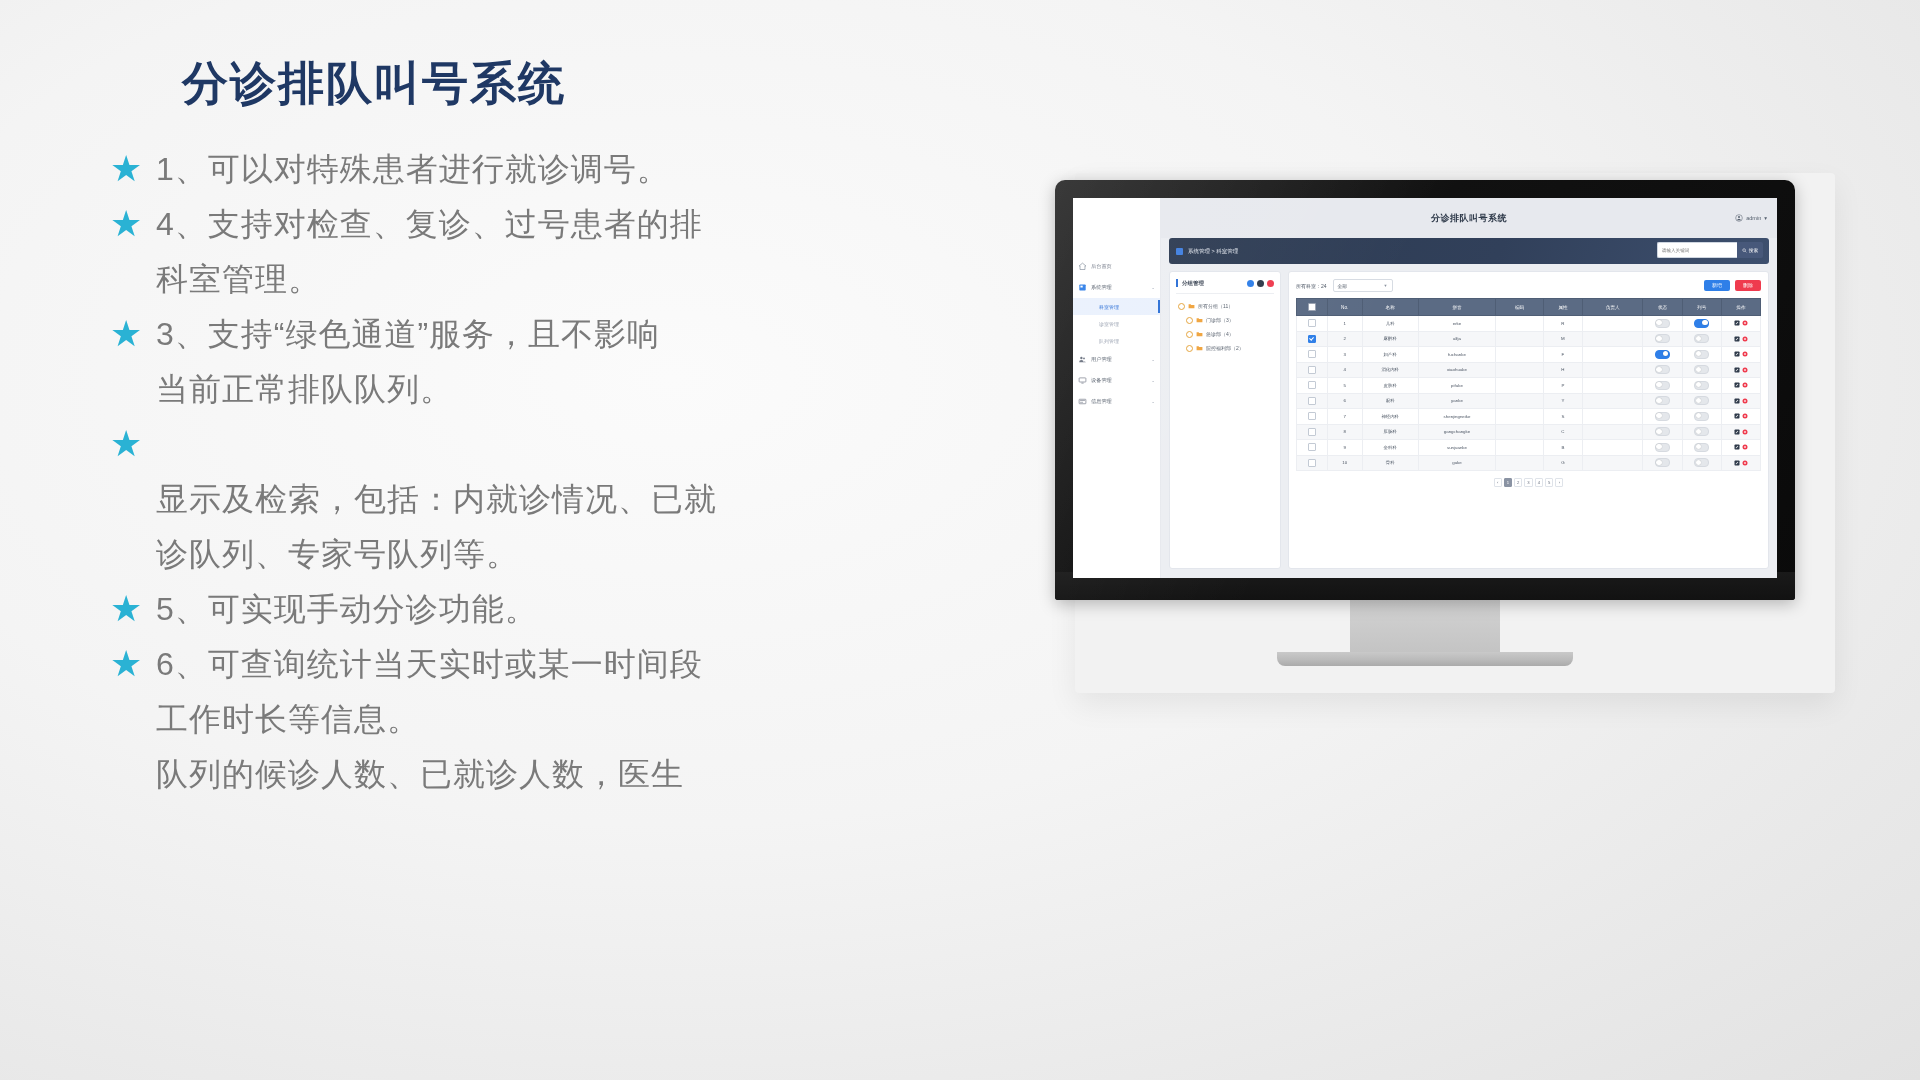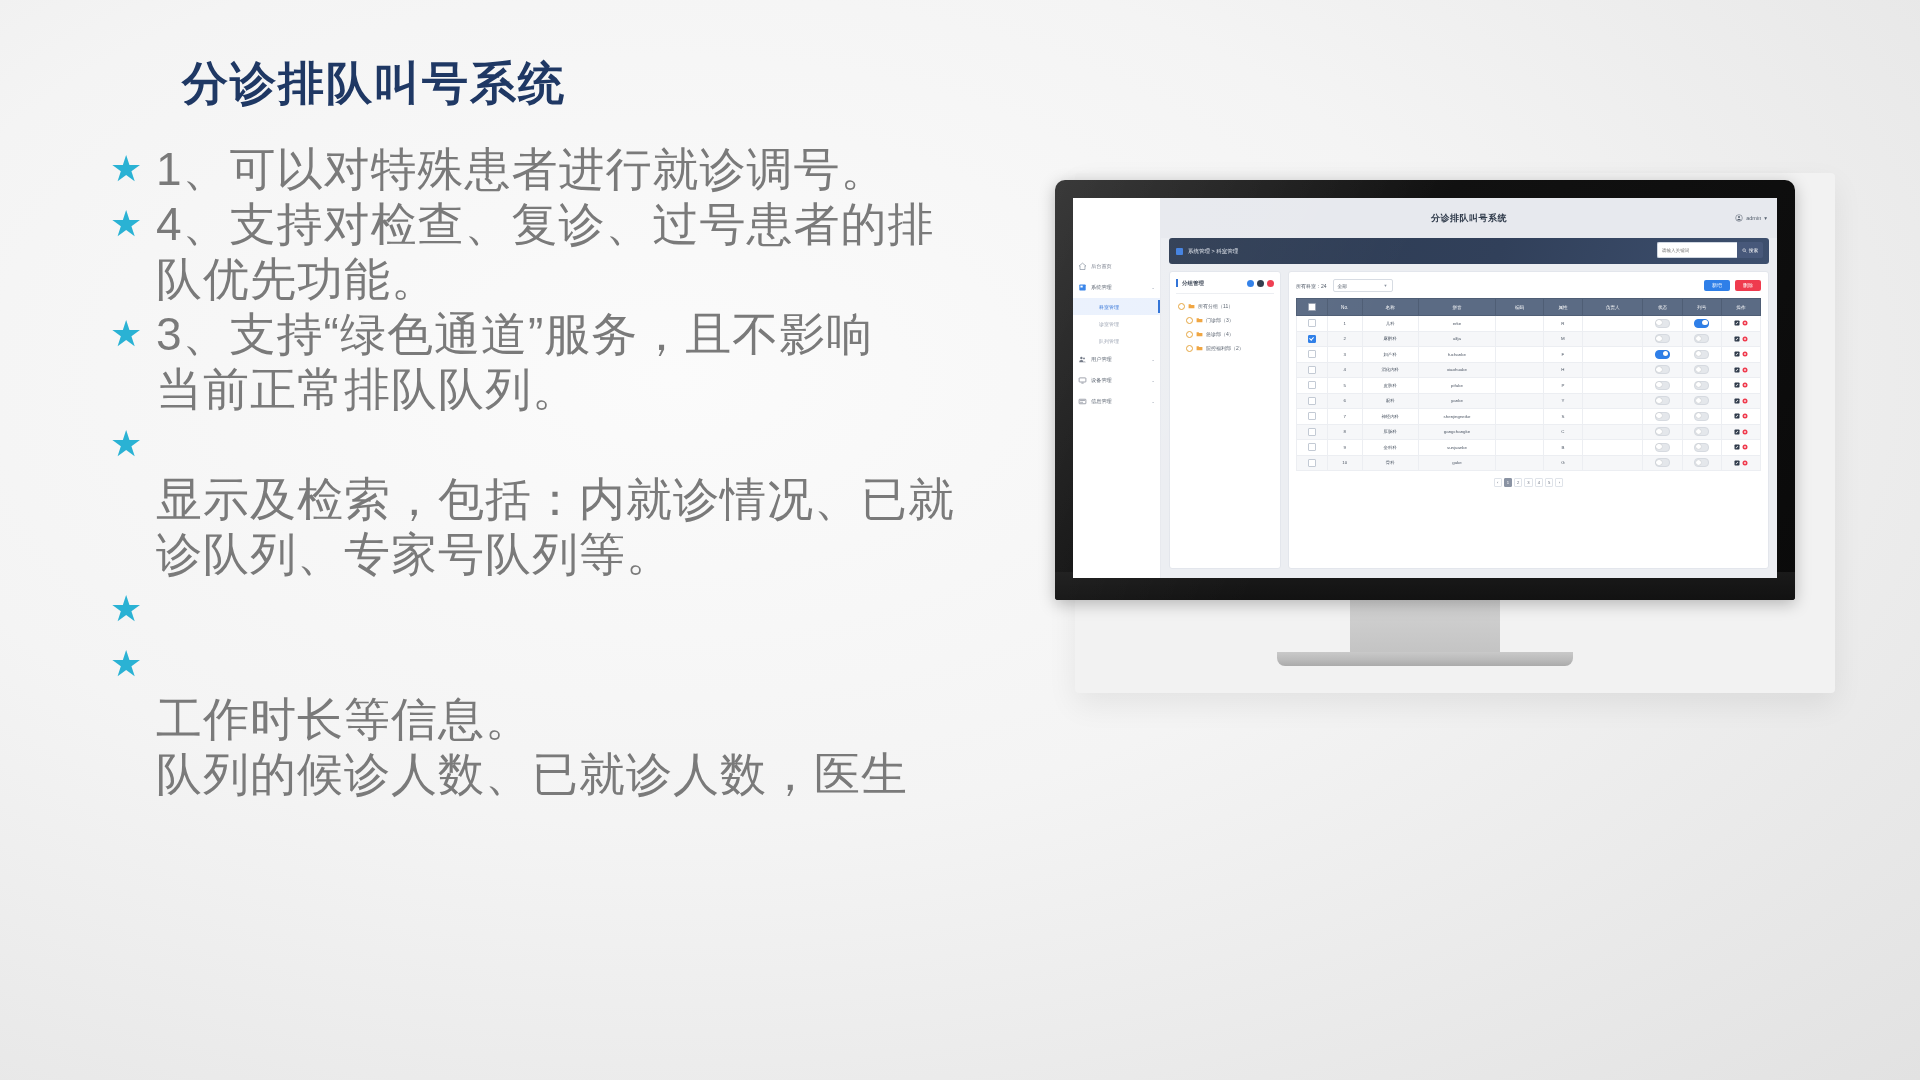--- a/index.html
+++ b/index.html
@@ -21,21 +21,21 @@
   .bullets{list-style:none;margin:0;padding:0;}
   .bullet{
     display:flex;align-items:flex-start;margin-bottom:3px;
   }
   .star{
     flex:0 0 auto;width:46px;font-size:36px;line-height:52px;
     color:#2ab2d4;text-align:left;
   }
   .star.blank{color:transparent;}
   .bullet-text{
-    font-size:46px;line-height:52px;color:#7a7a7a;
+    font-size:32px;line-height:52px;color:#7a7a7a;
     letter-spacing:1px;white-space:pre;text-align:center;
   }
 
   
   .monitor-wrap{position:absolute;left:1055px;top:165px;width:800px;height:540px;}
   .monitor-shadow{
     position:absolute;left:20px;top:8px;width:760px;height:520px;
     background:#f2f2f2;border-radius:4px;
     box-shadow:0 12px 30px rgba(0,0,0,.07);
   }
@@ -219,21 +219,21 @@
         <li class="bullet">
           <span class="star">★</span>
           <span class="bullet-text">1、可以对特殊患者进行就诊调号。</span>
         </li>
         <li class="bullet">
           <span class="star">★</span>
           <span class="bullet-text">4、支持对检查、复诊、过号患者的排</span>
         </li>
         <li class="bullet">
           <span class="star blank">★</span>
-          <span class="bullet-text">队优先功能。</span>
+          <span class="bullet-text">科室管理。</span>
         </li>
         <li class="bullet">
           <span class="star">★</span>
           <span class="bullet-text">3、支持“绿色通道”服务，且不影响</span>
         </li>
         <li class="bullet">
           <span class="star blank">★</span>
           <span class="bullet-text">当前正常排队队列。</span>
         </li>
         <li class="bullet">
@@ -242,23 +242,25 @@
         <li class="bullet">
           <span class="star blank">★</span>
           <span class="bullet-text">显示及检索，包括：内就诊情况、已就</span>
         </li>
         <li class="bullet">
           <span class="star blank">★</span>
           <span class="bullet-text">诊队列、专家号队列等。</span>
         </li>
         <li class="bullet">
           <span class="star">★</span>
+          <span class="bullet-text">5、可实现手动分诊功能。</span>
         </li>
         <li class="bullet">
           <span class="star">★</span>
+          <span class="bullet-text">6、可查询统计当天实时或某一时间段</span>
         </li>
         <li class="bullet">
           <span class="star blank">★</span>
           <span class="bullet-text">工作时长等信息。</span>
         </li>
         <li class="bullet">
           <span class="star blank">★</span>
           <span class="bullet-text">队列的候诊人数、已就诊人数，医生</span>
         </li>
       </ul>

